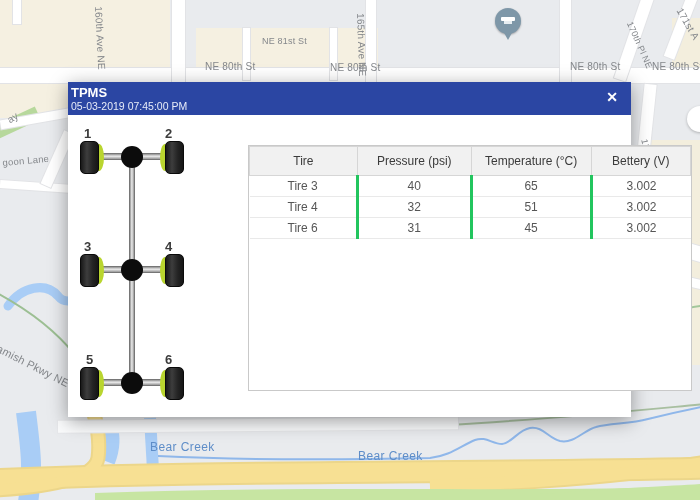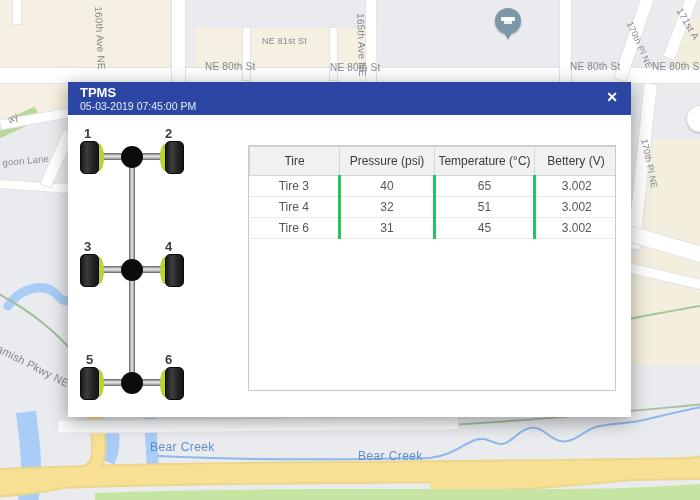--- a/index.html
+++ b/index.html
@@ -31,21 +31,21 @@
              color:#fff; font-size:11px; font-weight:bold; text-align:center; line-height:15px; }
   .pin-red::after { content:""; position:absolute; left:4px; top:16px; border-left:4px solid transparent;
              border-right:4px solid transparent; border-top:7px solid #de4b3f; }
 
   .map-ctl { position:absolute; left:687px; top:106px; width:26px; height:26px; border-radius:50%;
              background:#fff; box-shadow:0 1px 3px rgba(0,0,0,.25); }
 
   
   #dialog { position:absolute; left:68px; top:82px; width:563px; height:335px; background:#fff;
             box-shadow:0 4px 18px rgba(0,0,0,.38); }
-  #dlg-header { position:relative; height:33px; background:#2b46a3; color:#fff; padding:3px 12px 0; }
+  #dlg-header { position:relative; height:33px; background:#2b46a3; color:#fff; padding:3px 3px 0; }
   #dlg-title { font-size:13px; font-weight:bold; line-height:15px; }
   #dlg-ts { font-size:10.5px; line-height:13px; color:#e6ebf8; }
   #dlg-close { position:absolute; right:13px; top:8px; font-size:14px; font-weight:bold; color:#fff;
                cursor:pointer; line-height:14px; }
   #dlg-body { position:relative; width:100%; height:302px; }
 
   
   .chassis { position:absolute; left:61px; top:42px; width:6px; height:227px;
              background:linear-gradient(90deg,#8f8f8f,#ececec 45%,#969696); border:1px solid #767676; }
   .axle { position:absolute; left:18px; width:92px; height:7px;
@@ -55,21 +55,21 @@
   .tire .rim { position:absolute; top:3px; width:10px; height:27px; border-radius:50%; background:#b9d52f; }
   .tire.l .rim { right:-3px; }
   .tire.r .rim { left:-3px; }
   .tire .rubber { position:absolute; top:0; width:19px; height:33px; border-radius:5px;
           background:linear-gradient(90deg,#191919,#3d3d3d 35%,#232323 70%,#161616); border:1px solid #0a0a0a; }
   .tire.l .rubber { left:0; }
   .tire.r .rubber { right:0; }
   .tire-num { position:absolute; font-size:13px; font-weight:bold; color:#3c3c3c; }
 
   
-  #tbl-wrap { position:absolute; left:180px; top:30px; width:368px; height:246px;
+  #tbl-wrap { position:absolute; left:180px; top:30px; width:444px; height:246px;
               border:1px solid #c9c9c9; background:#fff; overflow:hidden; }
   table { width:100%; border-collapse:collapse; font-size:12px; table-layout:fixed; }
   th { background:#f1f1f1; border:1px solid #d6d6d6; height:29px; font-weight:normal; color:#3b3b3b; }
   td { height:21px; text-align:center; color:#565656; border-bottom:1px solid #e9e9e9; border-right:3px solid #22c55e; }
   td:last-child { border-right:none; }
 </style>
 </head>
 <body>
 
 <div id="stage">

